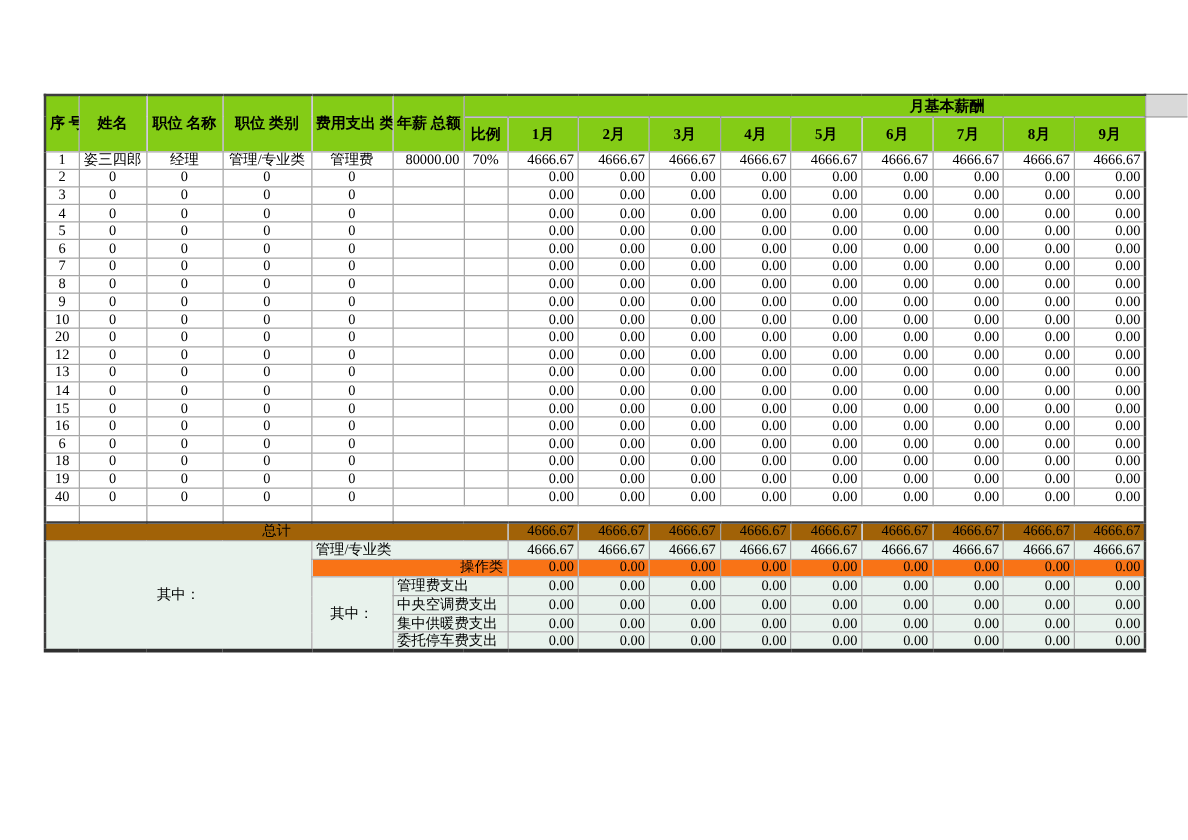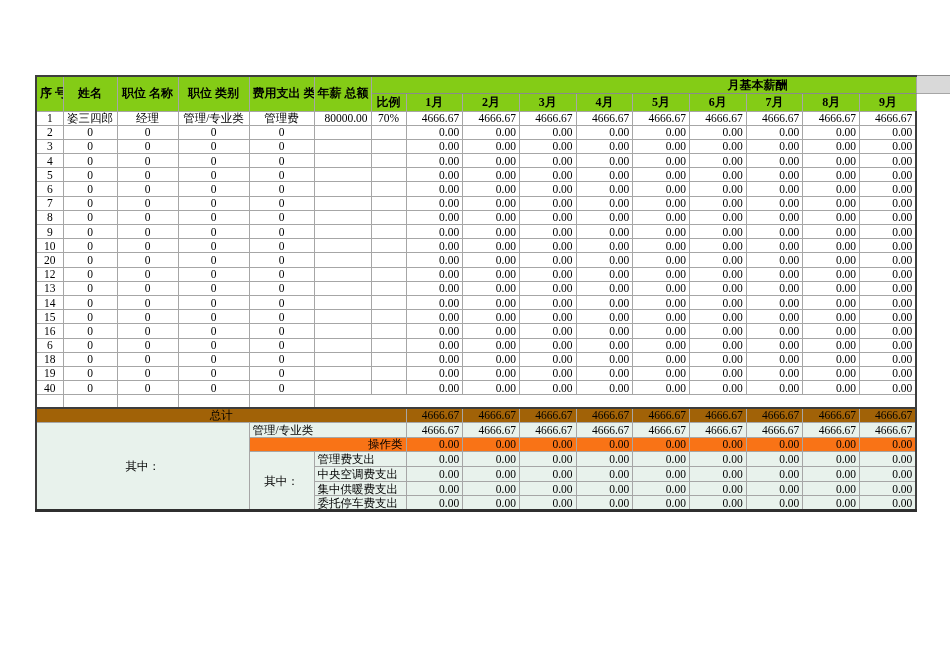--- a/index.html
+++ b/index.html
@@ -15,21 +15,21 @@
                       font-weight:normal;vertical-align:middle;}
 
   
   .sheet thead th{background:#84cc16;font-weight:bold;font-size:12px;line-height:13px;text-align:center;}
   .pre{white-space:pre-line;}
   .yellow{background:#ffc000;}
   th.band{position:relative;background:#d9d9d9;border-bottom:1px solid #8a8a8a;border-right:1px solid #a6a6a6;padding:0;}
   .band-label{position:absolute;left:386px;top:50%;transform:translate(-50%,-50%);white-space:nowrap;
               font-weight:bold;font-size:12px;}
   .hdr-a{height:17px;}
-  .hdr-b{height:18px;}
+  .hdr-b{height:28px;}
   .hdr-sep{border-bottom:2px solid #3d3d3d;}
   .thin-right{border-right:1px solid #a6a6a6 !important;}
 
   
   .b-left{border-left:2px solid #3d3d3d !important;}
   .b-right{border-right:2px solid #3d3d3d !important;}
   .b-top{border-top:2px solid #3d3d3d !important;}
   .b-bottom{border-bottom:3px solid #2f2f2f !important;}
 
   

